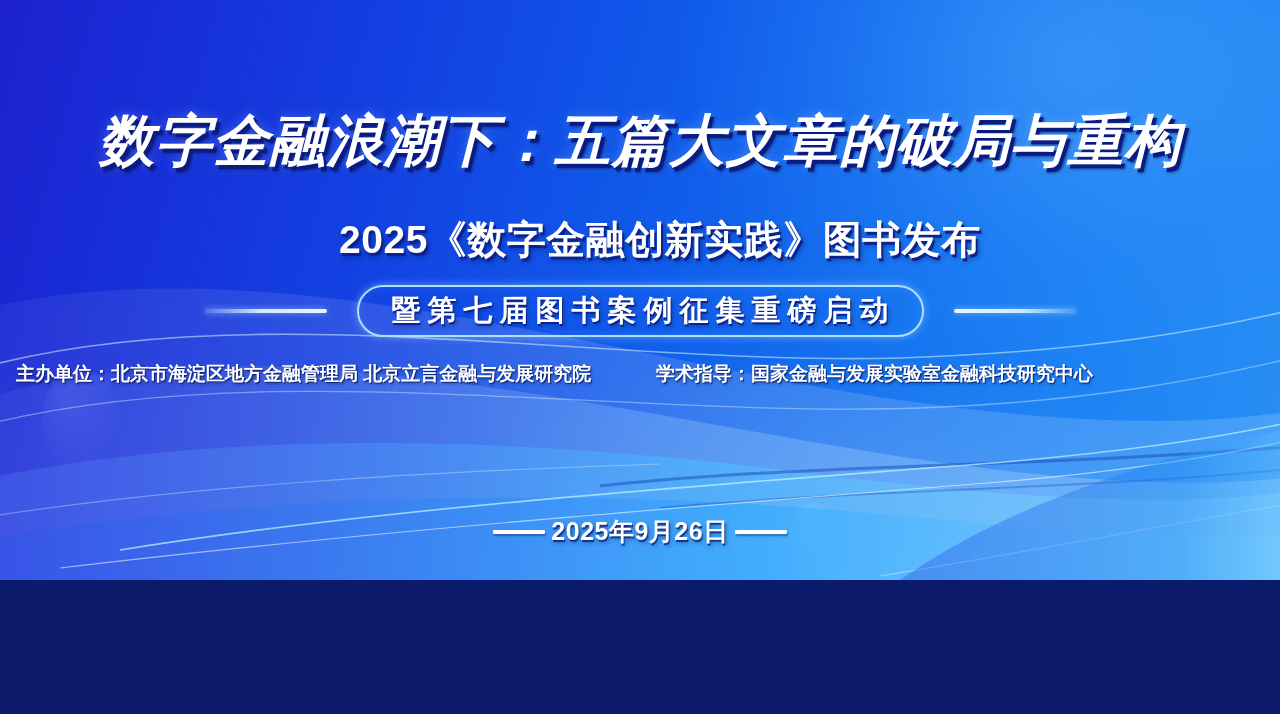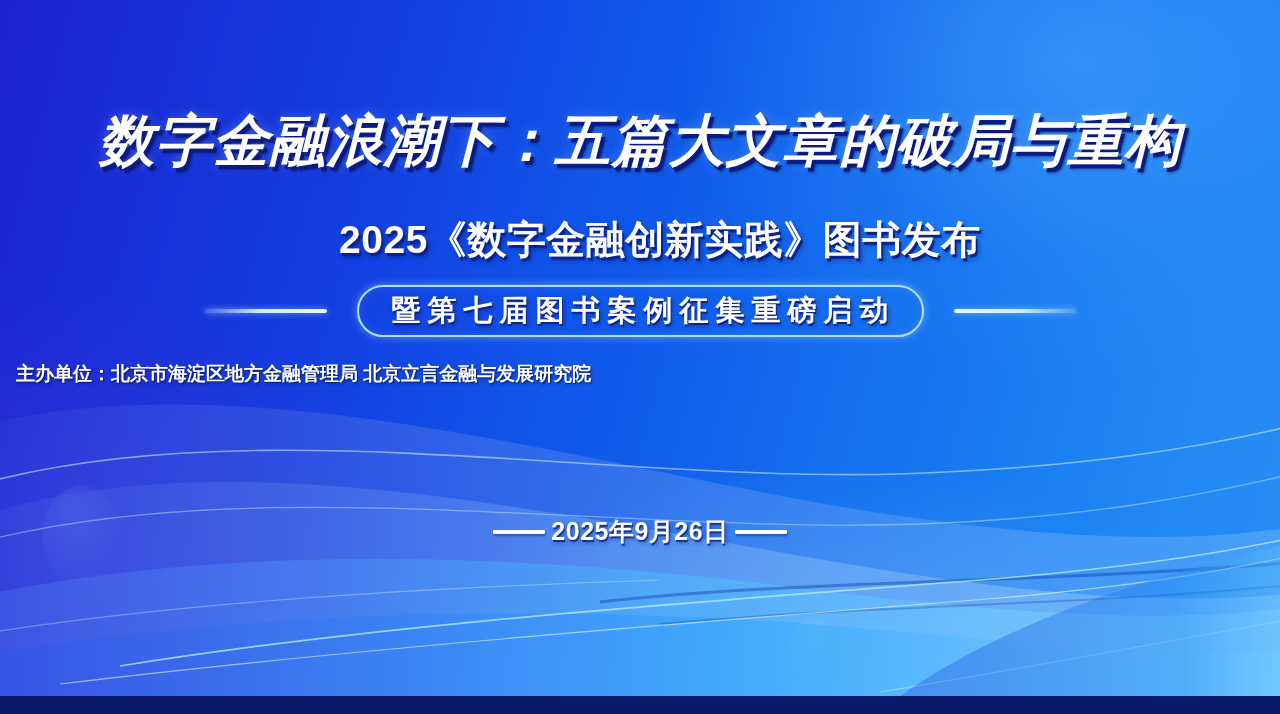--- a/index.html
+++ b/index.html
@@ -3,21 +3,21 @@
 <meta charset="utf-8">
 <style>
   html, body {
     margin: 0;
     padding: 0;
     background: #0b1a6b;
   }
   #poster {
     position: relative;
     width: 1280px;
-    height: 696px;
+    height: 580px;
     overflow: hidden;
     font-family: "Liberation Sans", "DejaVu Sans", sans-serif;
     background: linear-gradient(105deg,
         #1d22cf 0%,
         #1730d8 14%,
         #1342e2 30%,
         #1059ea 48%,
         #1470ef 66%,
         #1c82f3 82%,
         #2a90f5 100%);
@@ -260,20 +260,21 @@
     <div class="pill-row">
       <div class="rule left"></div>
       <div class="pill">
         <span class="pill-text">暨第七届图书案例征集重磅启动</span>
       </div>
       <div class="rule right"></div>
     </div>
 
     <div class="credits">
       <div class="credit-line">主办单位：北京市海淀区地方金融管理局  北京立言金融与发展研究院</div>
+      <div class="credit-line">学术指导：国家金融与发展实验室金融科技研究中心</div>
     </div>
 
     <div class="date-row">
       <span class="date-dash"></span>
       <span class="date-text">2025年9月26日</span>
       <span class="date-dash"></span>
     </div>
 
   </div>
 </div>

